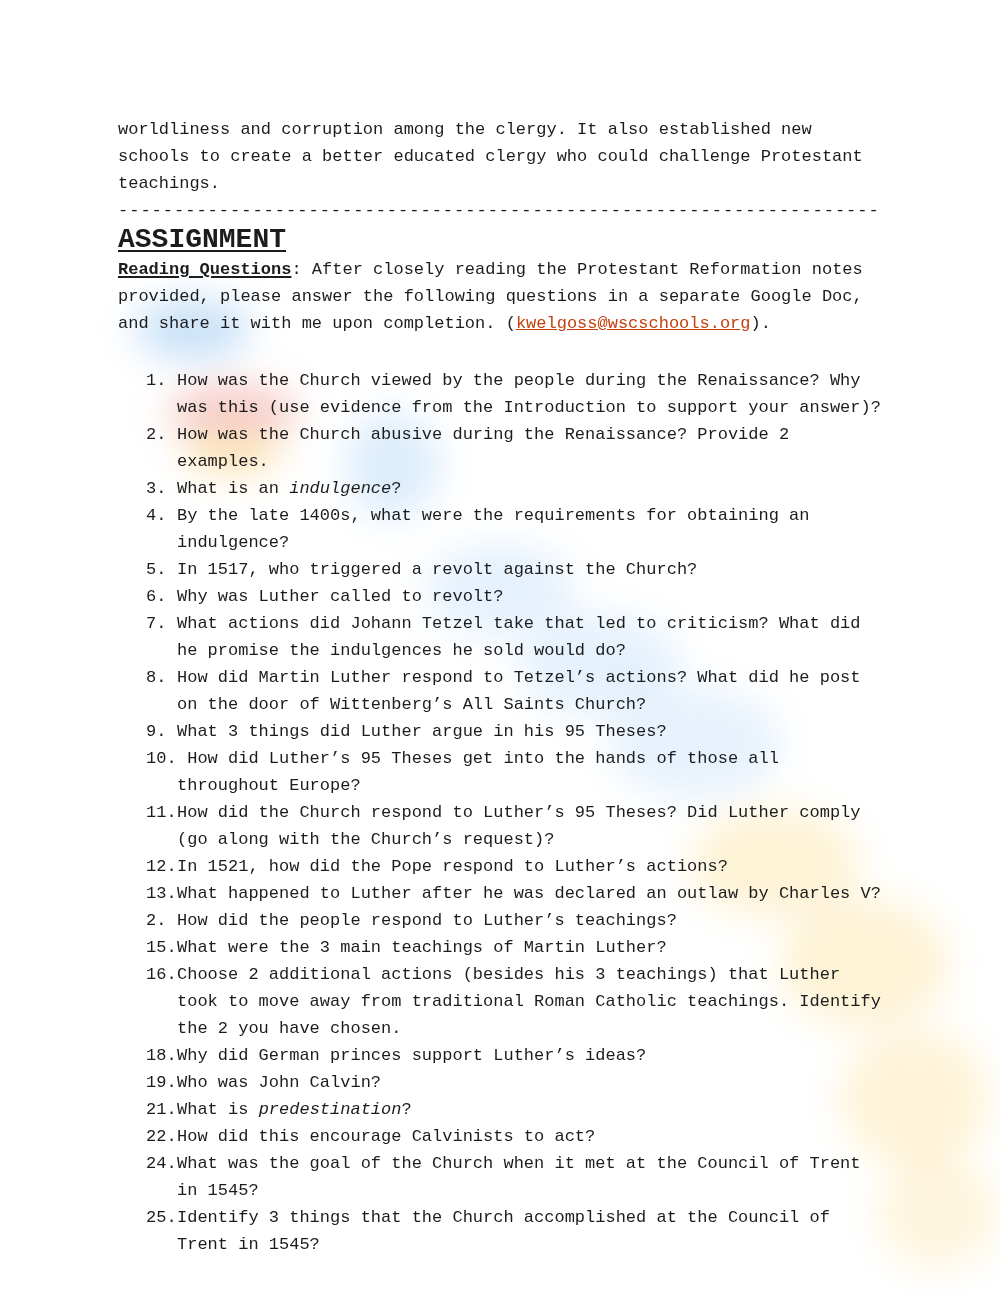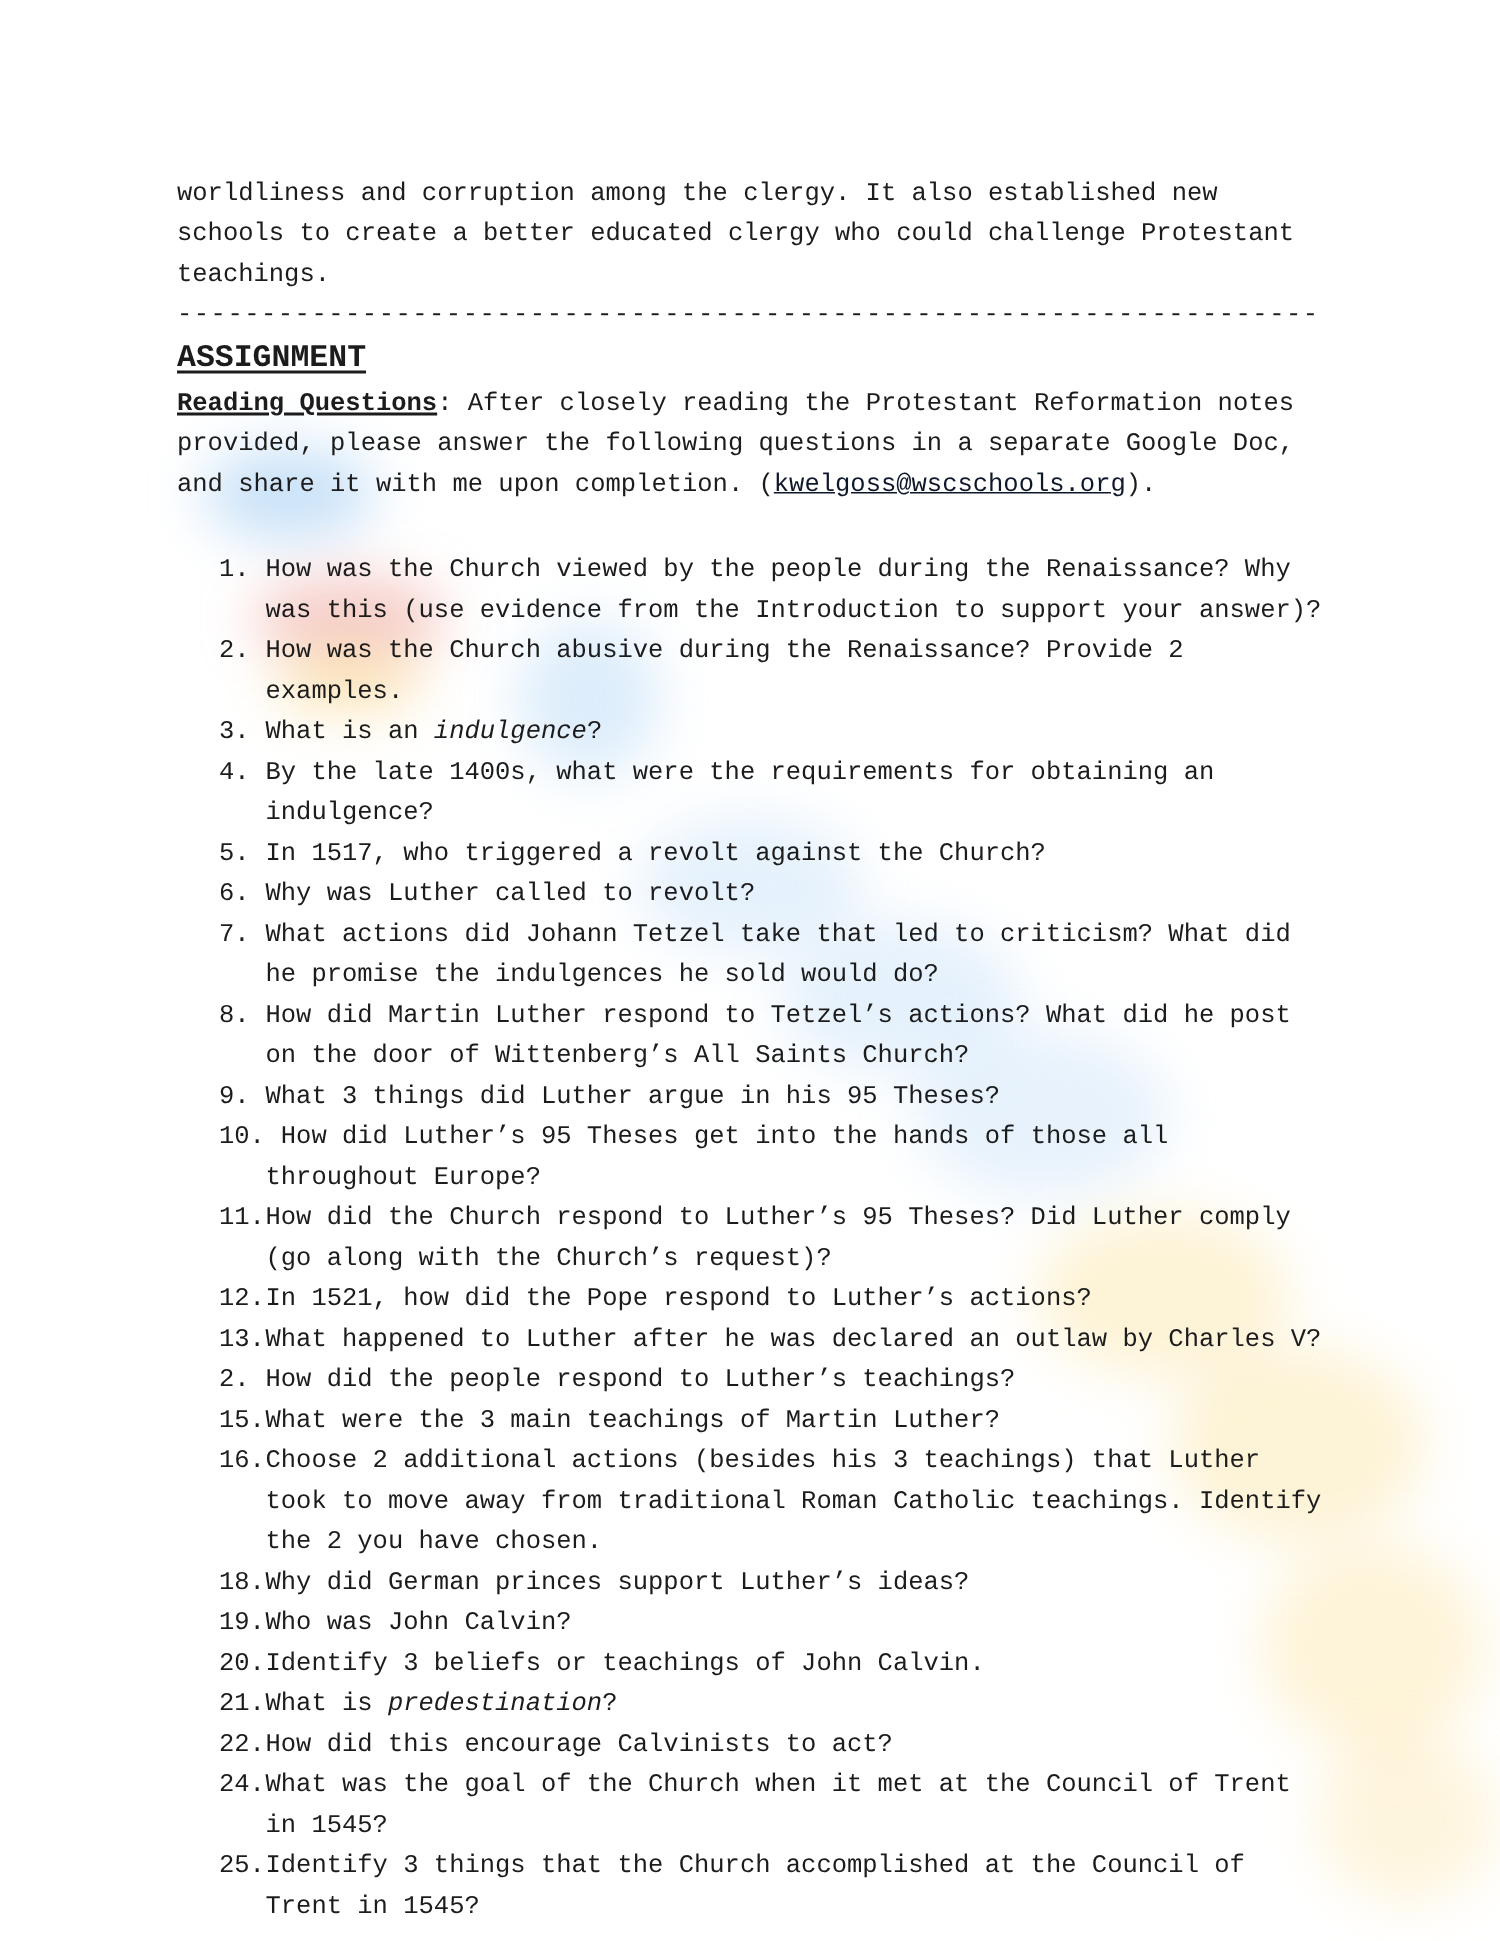--- a/index.html
+++ b/index.html
@@ -38,35 +38,35 @@
   .para{margin:0;}
   .separator{
     white-space:nowrap;
     overflow:hidden;
     letter-spacing:1px;
     line-height:27px;
     color:#1c1c1c;
   }
   .doc-heading{
     margin:0;
-    font-size:21px;
+    font-size:28px;
     line-height:32px;
     font-weight:bold;
     text-decoration:underline;
     text-decoration-thickness:2px;
     text-underline-offset:3px;
   }
   .lead{
     font-weight:bold;
     text-decoration:underline;
     text-decoration-thickness:1.5px;
     text-underline-offset:2px;
   }
   .email-link{
-    color:#0f172a;
+    color:#c2410c;
     text-decoration:underline;
     cursor:pointer;
   }
   .question-list{margin-top:30px;}
   .q-row{
     display:flex;
     align-items:flex-start;
     padding-left:28px;
   }
   .q-num{
@@ -174,24 +174,20 @@
         </div>
         <div class="q-row">
           <span class="q-num">18.</span>
           <span class="q-text"><span>Why did German princes support Luther’s ideas?</span></span>
         </div>
         <div class="q-row">
           <span class="q-num">19.</span>
           <span class="q-text"><span>Who was John Calvin?</span></span>
         </div>
         <div class="q-row">
-          <span class="q-num">20.</span>
-          <span class="q-text"><span>Identify 3 beliefs or teachings of John Calvin.</span></span>
-        </div>
-        <div class="q-row">
           <span class="q-num">21.</span>
           <span class="q-text"><span>What is </span><em>predestination</em><span>?</span></span>
         </div>
         <div class="q-row">
           <span class="q-num">22.</span>
           <span class="q-text"><span>How did this encourage Calvinists to act?</span></span>
         </div>
         <div class="q-row">
           <span class="q-num">24.</span>
           <span class="q-text"><span>What was the goal of the Church when it met at the Council of Trent in 1545?</span></span>

